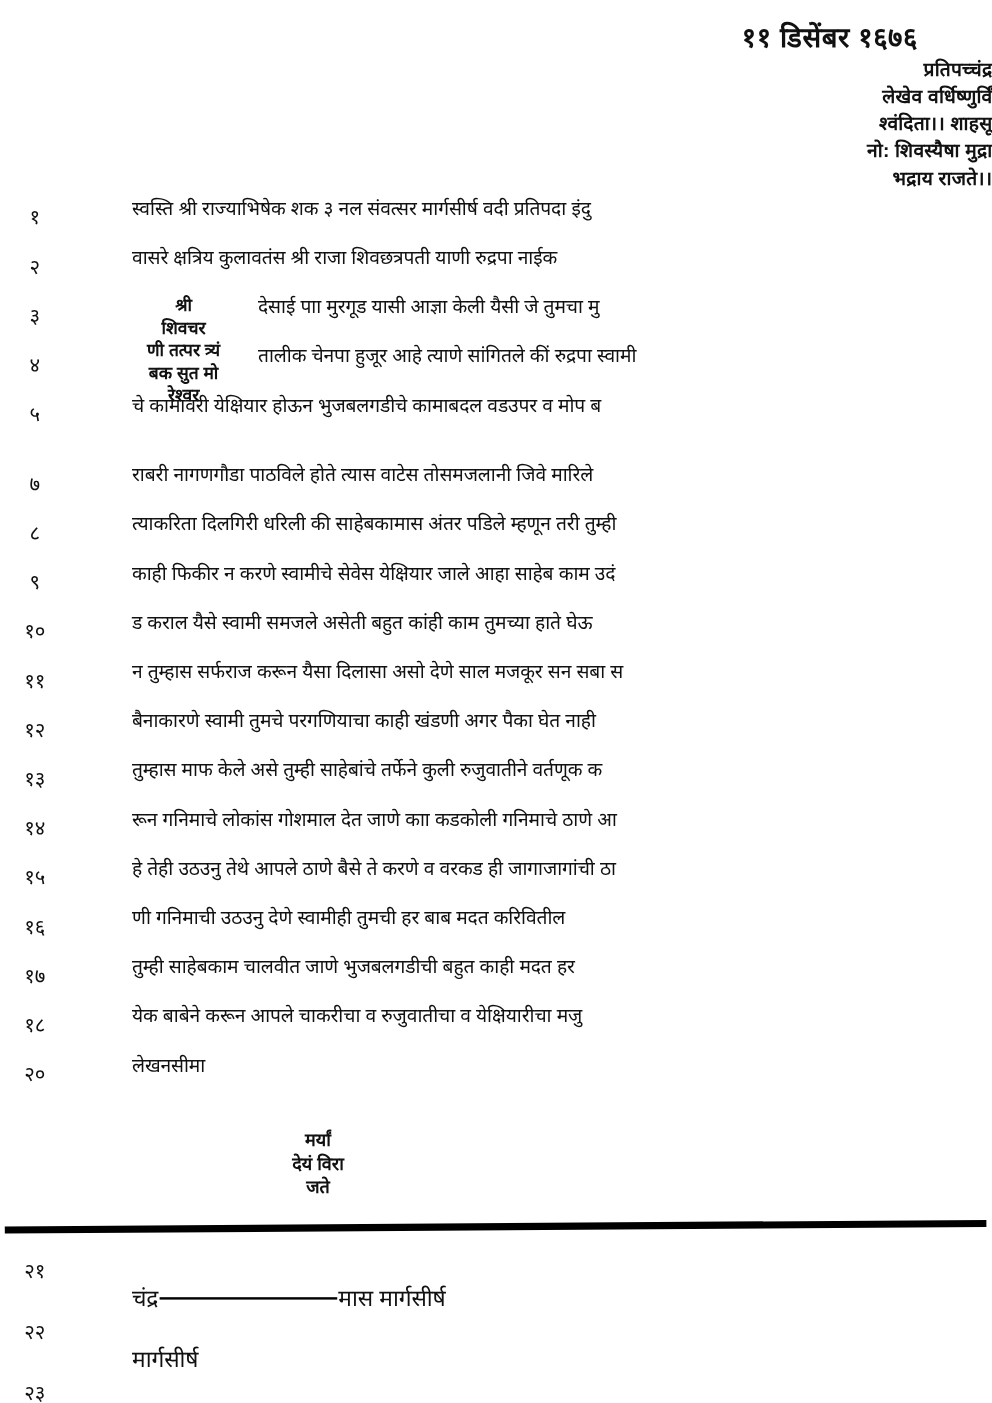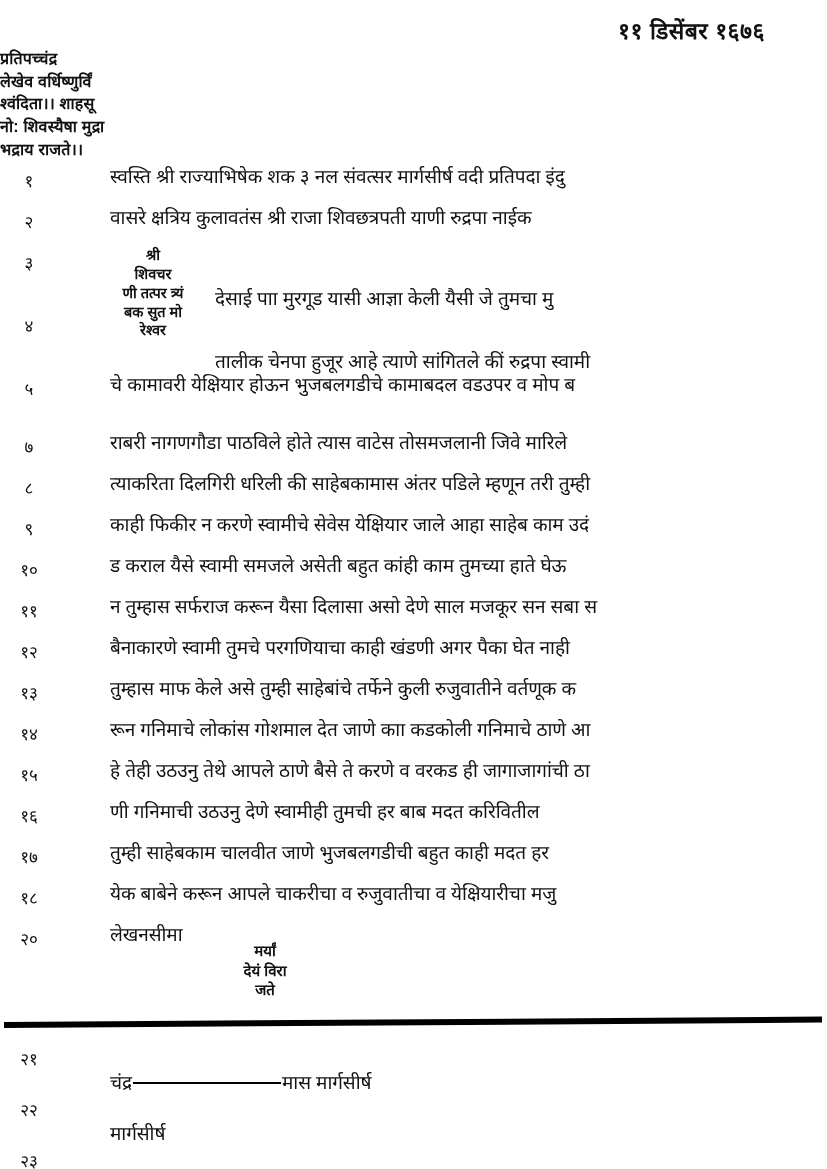--- a/index.html
+++ b/index.html
@@ -30,21 +30,21 @@
     letter-spacing: 0.5px;
     white-space: nowrap;
   }
 
   
   .seal-header {
     position: absolute;
     top: 48px;
     left: 0;
     width: 827px;
-    text-align: left;
+    text-align: right;
     line-height: 1.42;
   }
   .seal-header .seal-line {
     font-size: 16px;
     font-weight: 700;
     letter-spacing: 0.2px;
   }
 
   
   .body-block {
@@ -63,32 +63,31 @@
     width: 58px;
     flex: 0 0 58px;
     text-align: center;
     font-size: 17px;
     font-weight: 400;
     padding-top: 4px;
     box-sizing: border-box;
   }
   .line-text {
     flex: 1 1 auto;
-    font-size: 19px;
+    font-size: 16px;
     font-weight: 400;
     line-height: 1.15;
     padding-left: 52px;
     padding-top: 1px;
     white-space: nowrap;
     letter-spacing: -0.1px;
   }
   
   .line-text.shifted {
     padding-left: 157px;
-    margin-top: 40px;
   }
 
   
   .side-seal {
     position: absolute;
     text-align: center;
     font-size: 14.5px;
     font-weight: 700;
     line-height: 1.30;
     white-space: nowrap;

